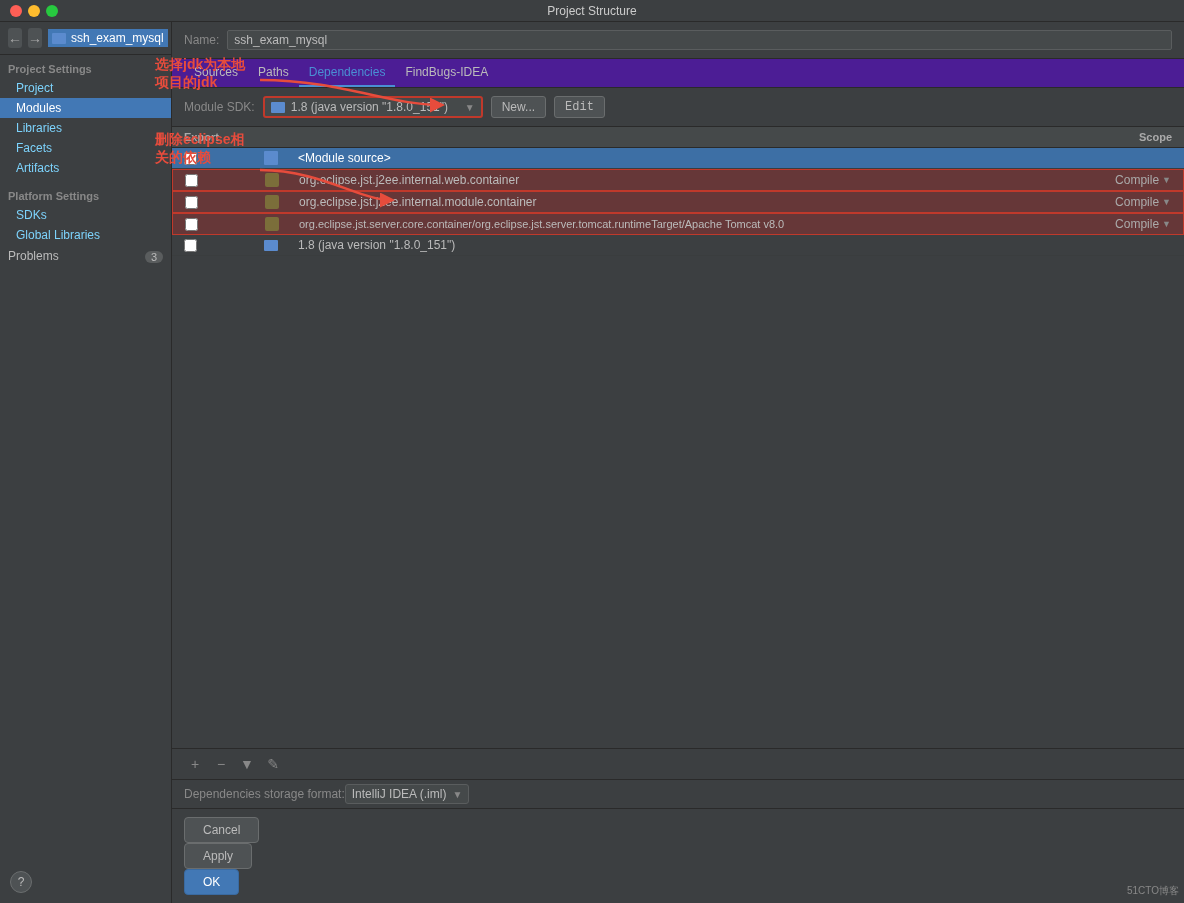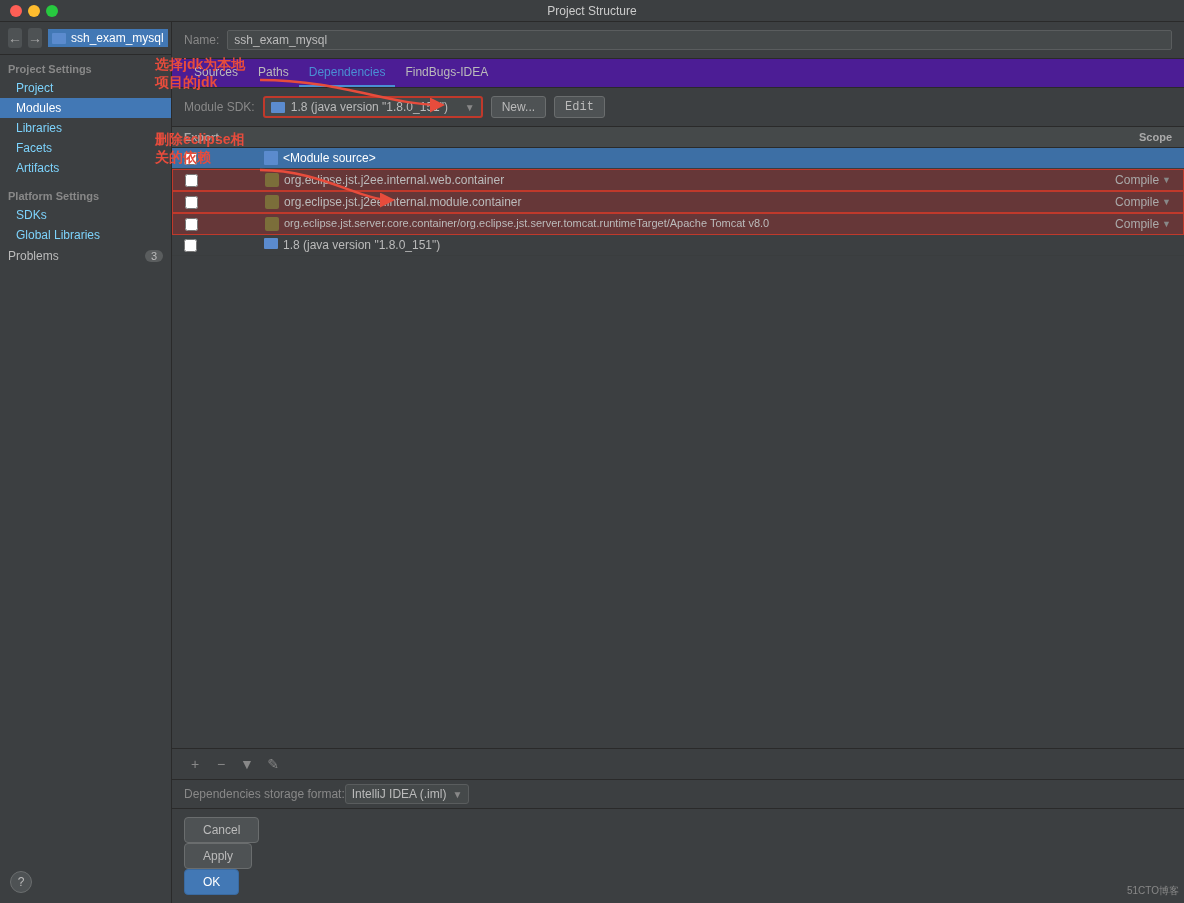--- a/index.html
+++ b/index.html
@@ -122,21 +122,21 @@
       position: relative;
       display: inline-block;
     }
 
     .platform-section {
       margin-top: 4px;
     }
 
     .problems-row {
       display: flex;
-      align-items: center;
+      align-items: flex-end;
       justify-content: space-between;
       padding: 4px 8px;
       cursor: pointer;
       color: #bbb;
       font-size: 12px;
     }
     .badge {
       background: #5a5d5e;
       color: #bbb;
       border-radius: 8px;
@@ -295,22 +295,22 @@
       width: 80px;
       display: flex;
       align-items: center;
     }
     .dep-checkbox input[type="checkbox"] {
       cursor: pointer;
     }
     .dep-name {
       flex: 1;
       display: flex;
-      align-items: flex-start;
-      gap: 5px;
+      align-items: center;
+      gap: 20px;
       color: #bbb;
       font-size: 12px;
     }
     .dep-name.source-row {
       color: #fff;
       font-weight: 500;
     }
     .dep-scope {
       width: 100px;
       text-align: right;

